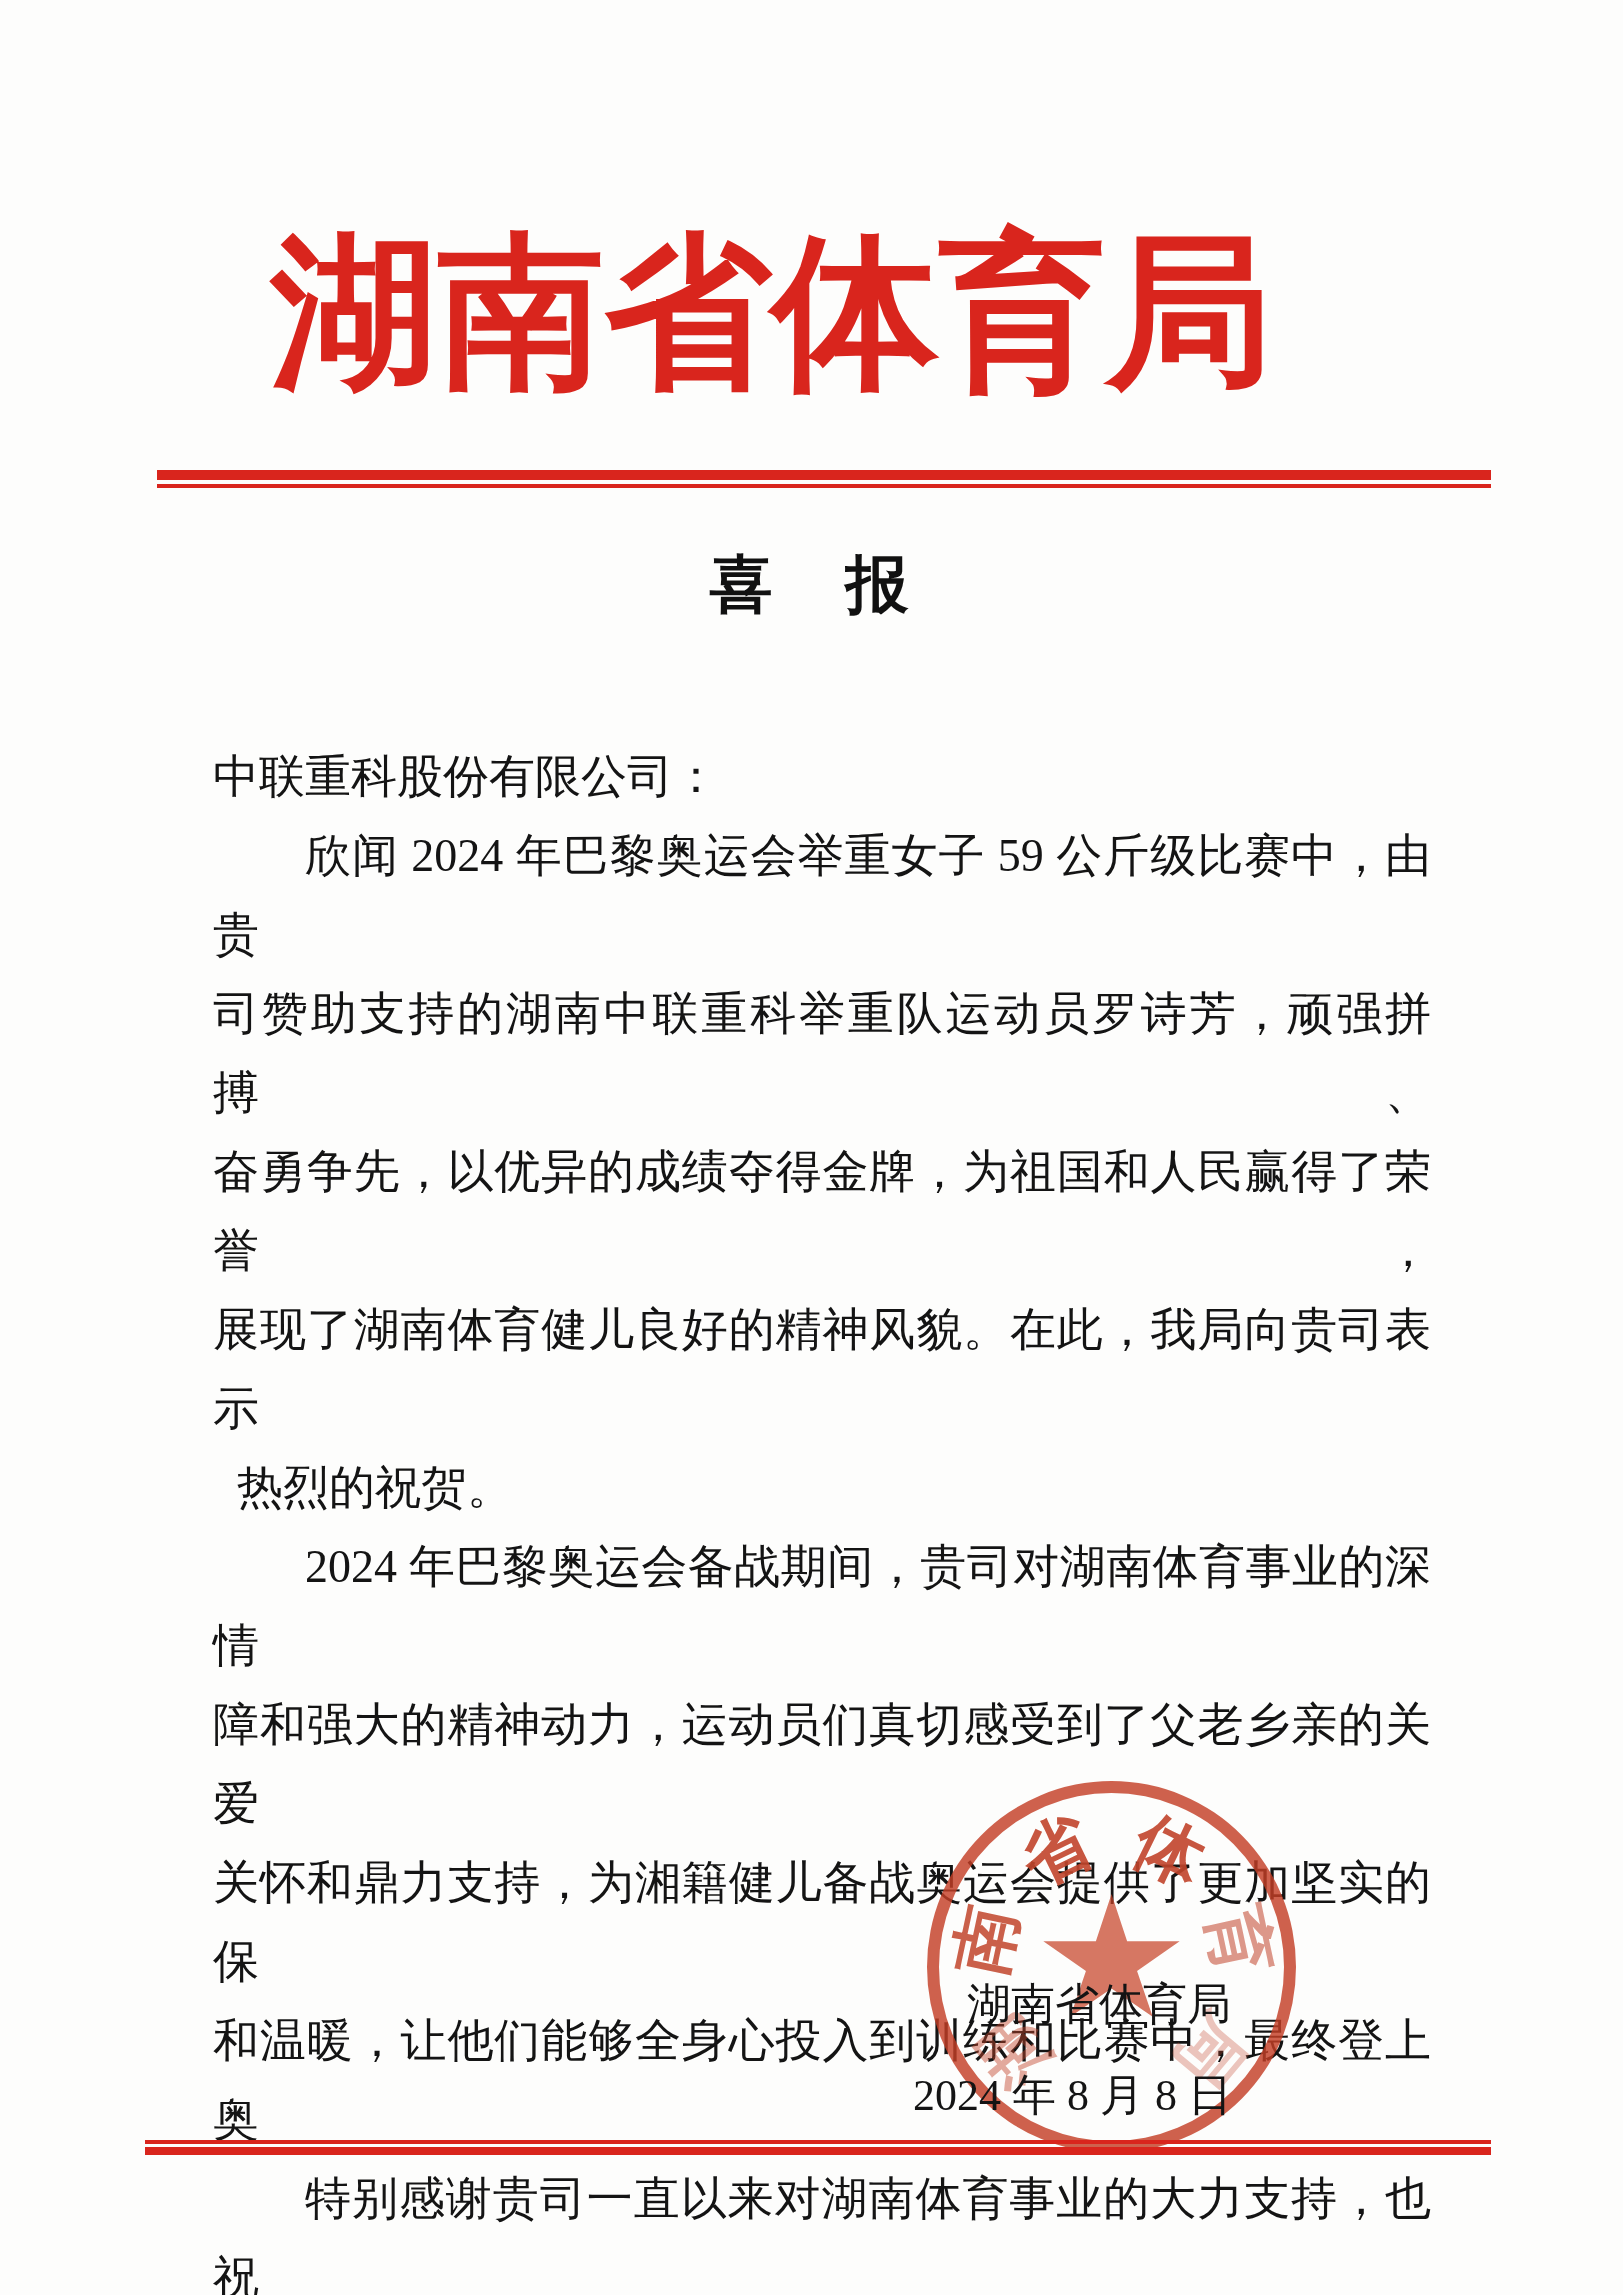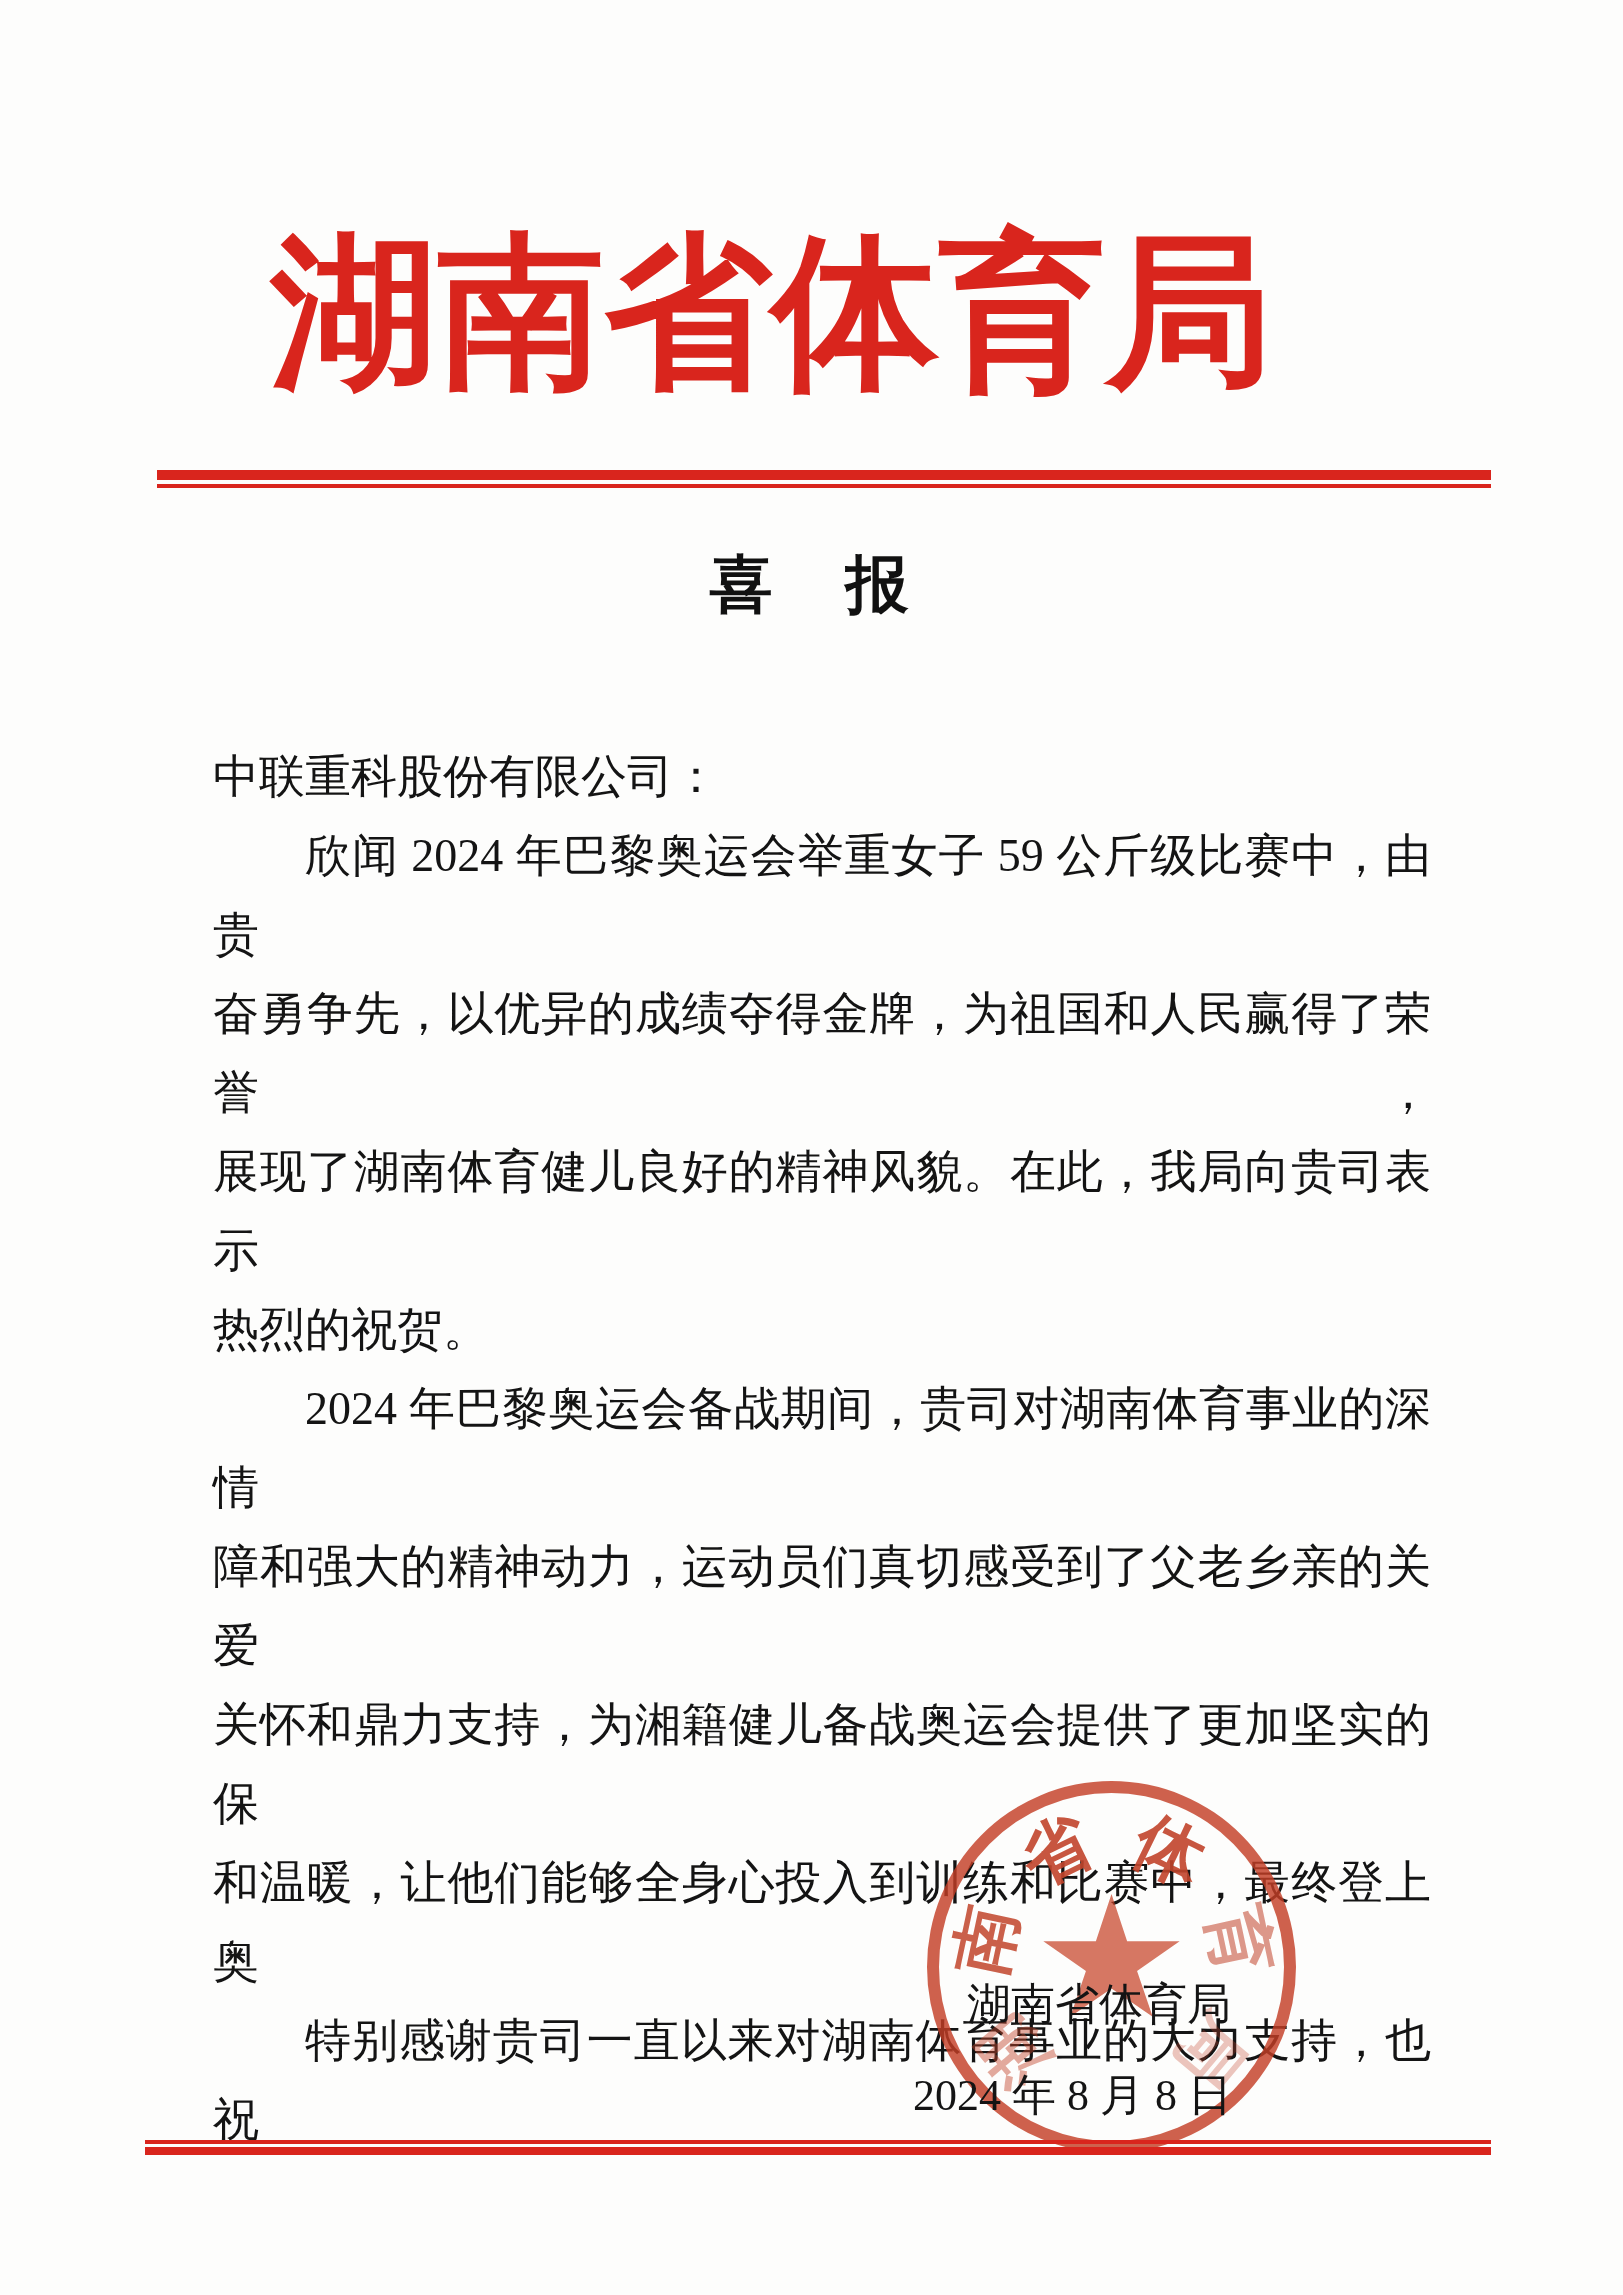--- a/index.html
+++ b/index.html
@@ -45,21 +45,21 @@
     font-size:46px;line-height:79px;
     color:#141414;
   }
   .salutation{text-align:left;}
   .line{
     text-align:justify;
     text-align-last:justify;
     text-justify:inter-character;
   }
   .line.first{text-indent:2em;}
-  .line.last{text-align-last:left;}
+  .line.last{text-align-last:left;margin-left:24px;}
 
   
   .seal{
     position:absolute;top:1781px;left:927px;
     width:369px;height:372px;
     pointer-events:none;
   }
   .seal-ring{
     position:absolute;inset:0;
     border:12px solid rgba(195,62,38,0.82);
@@ -109,20 +109,21 @@
     <div class="gap"></div>
     <div class="thin"></div>
   </div>
 
   <div class="doc-title">喜　报</div>
 
   <div class="body-block">
     <div class="salutation">中联重科股份有限公司：</div>
     <div>
         <div class="line first">欣闻 2024 年巴黎奥运会举重女子 59 公斤级比赛中，由贵</div>
+        <div class="line">司赞助支持的湖南中联重科举重队运动员罗诗芳，顽强拼搏、</div>
         <div class="line">奋勇争先，以优异的成绩夺得金牌，为祖国和人民赢得了荣誉，</div>
         <div class="line">展现了湖南体育健儿良好的精神风貌。在此，我局向贵司表示</div>
         <div class="line last">热烈的祝贺。</div>
         <div class="line first">2024 年巴黎奥运会备战期间，贵司对湖南体育事业的深情</div>
         <div class="line">障和强大的精神动力，运动员们真切感受到了父老乡亲的关爱</div>
         <div class="line">关怀和鼎力支持，为湘籍健儿备战奥运会提供了更加坚实的保</div>
         <div class="line">和温暖，让他们能够全身心投入到训练和比赛中，最终登上奥</div>
         <div class="line first">特别感谢贵司一直以来对湖南体育事业的大力支持，也祝</div>
       </div>
   </div>

